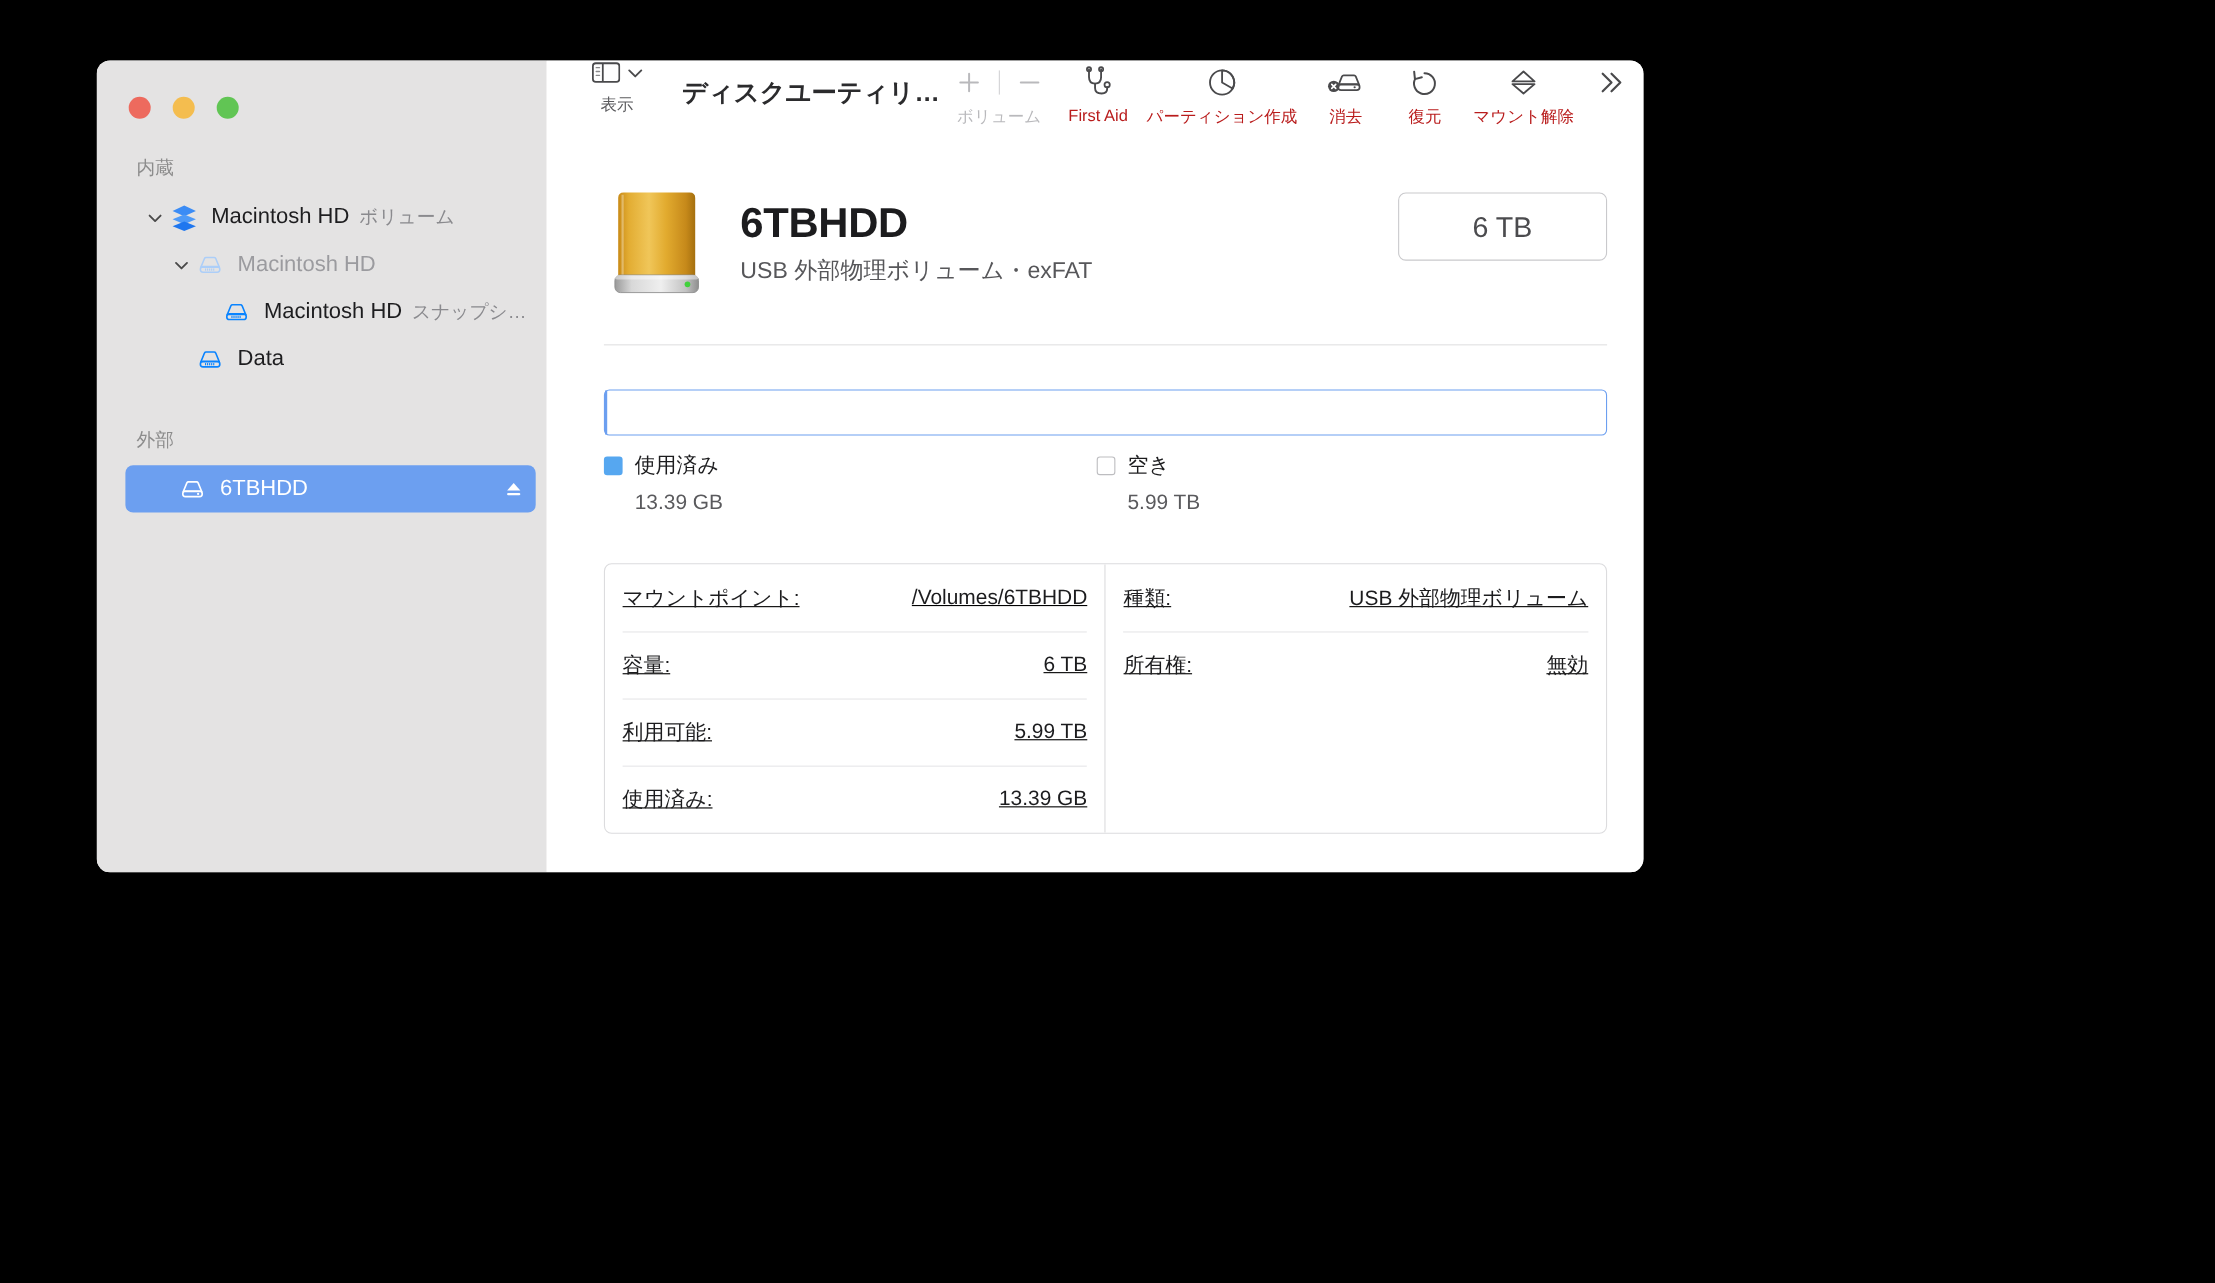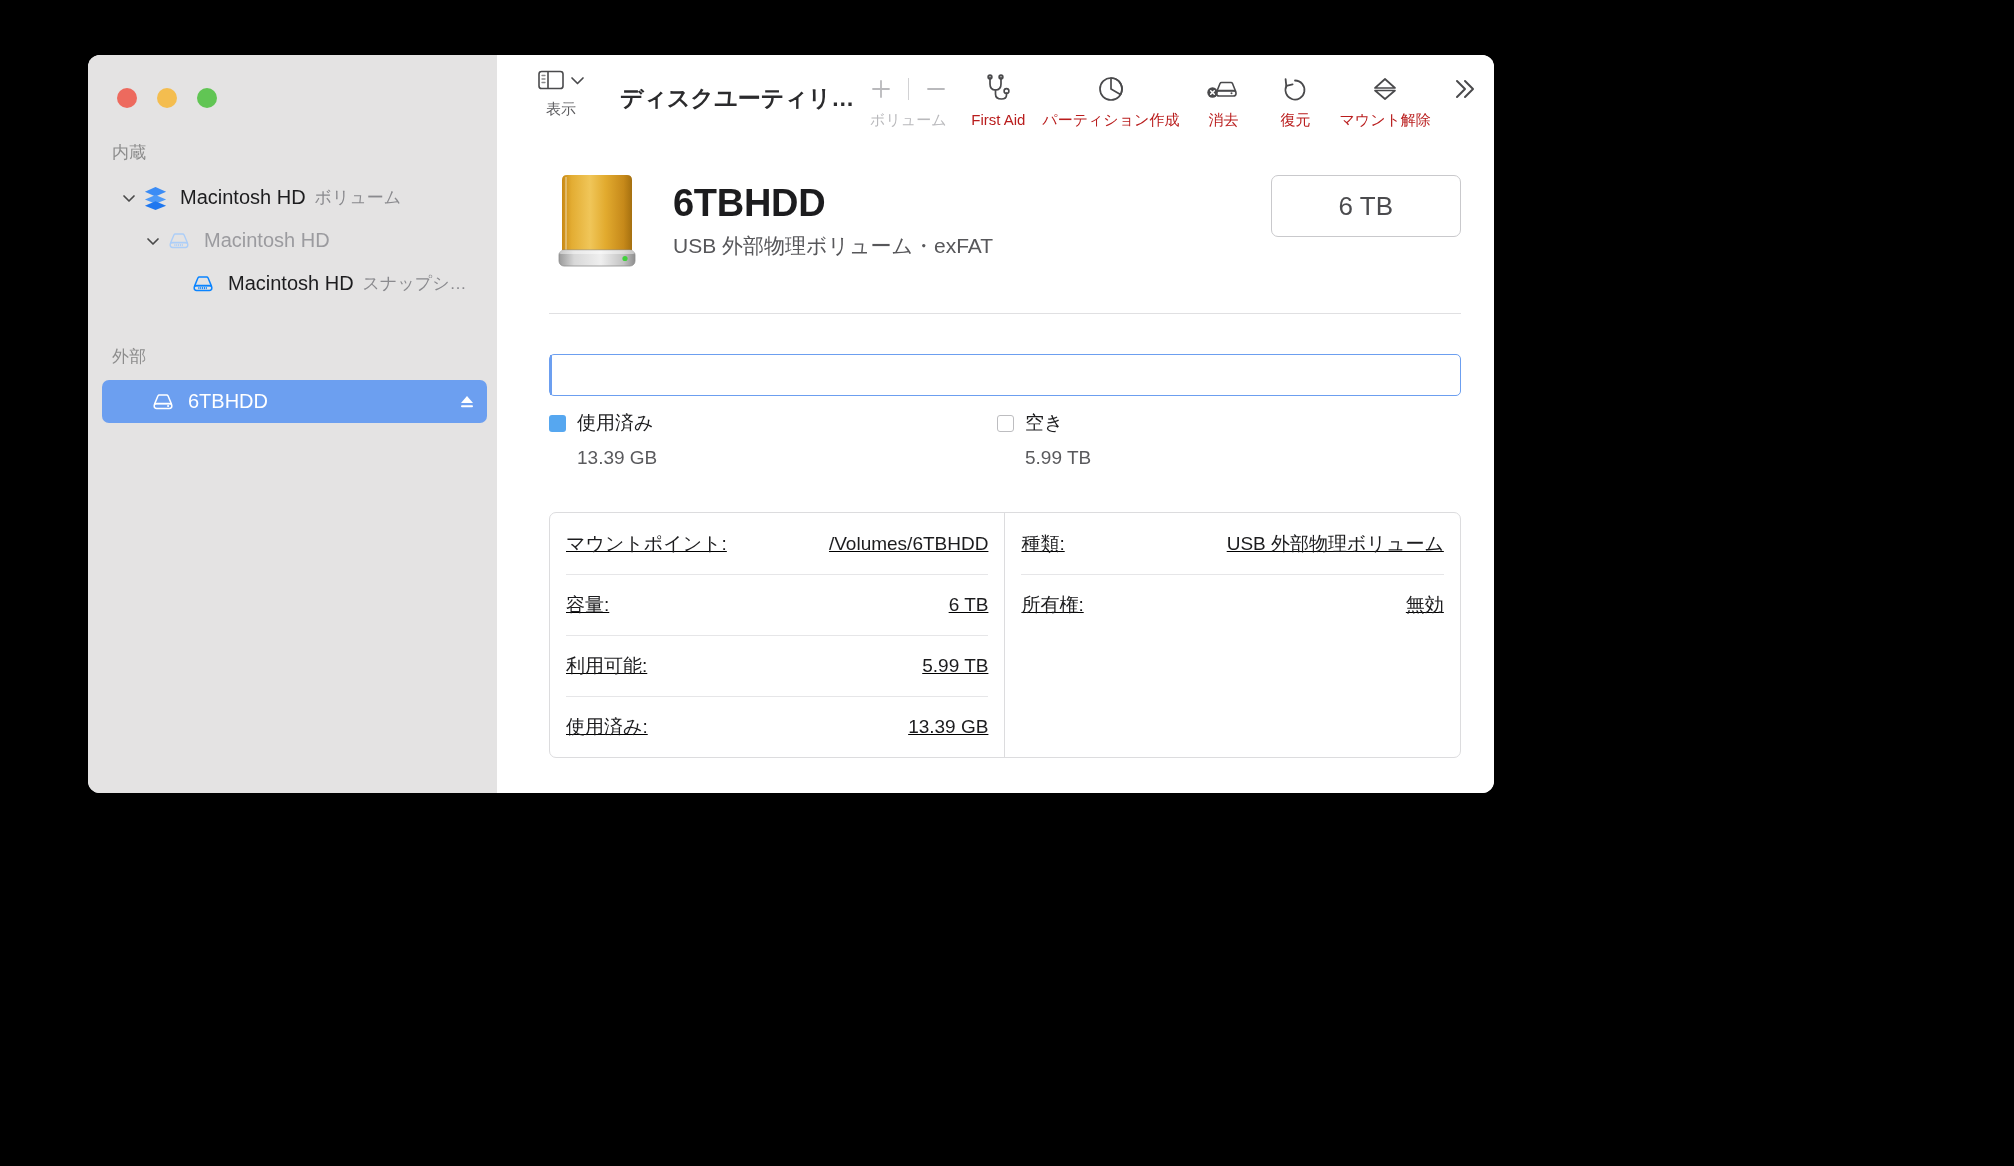--- a/index.html
+++ b/index.html
@@ -99,21 +99,20 @@
   .main {
     flex: 1;
     background: #ffffff;
     position: relative;
   }
 
   .toolbar {
     height: 92px;
     display: flex;
     align-items: flex-start;
-    padding-top: 14px;
   }
   .tb-left {
     display: flex;
     flex-direction: column;
     align-items: center;
     margin-left: 33px;
     width: 62px;
   }
   .tb-sidebar-btn {
     display: flex; align-items: center; gap: 6px;
@@ -250,21 +249,21 @@
 
 <div class="window">
 
   <div class="sidebar">
     <div class="traffic">
       <div class="light red"></div>
       <div class="light yellow"></div>
       <div class="light green"></div>
     </div>
 
-    <div style="position:absolute; left:0; top:86px; right:0;">
+    <div style="position:absolute; left:12px; top:86px; right:0;">
 
       <div class="section-header">内蔵</div>
 
       <div class="sb-group" style="margin-top:12px;padding-left:16px;">
 
         <div class="row ind0">
           <div class="twisty">
             <svg viewBox="0 0 14 14">
                 <path d="M2 5 L7 10 L12 5" fill="none" stroke="#4a4a4a" stroke-width="1.7" stroke-linecap="round" stroke-linejoin="round"></path>
               </svg>
@@ -313,20 +312,36 @@
                 <rect x="13" y="17.3" width="1.1" height="2.2"></rect>
                   <rect x="15" y="17.3" width="1.1" height="2.2"></rect>
                 <rect x="17" y="17.3" width="1.1" height="2.2"></rect>
               </g>
             </svg>
           </div>
           <div class="label">Macintosh HD</div>
           <div class="sublabel">スナップシ…</div>
         </div>
 
+        <div class="row ind2b">
+          <div class="ico">
+            <svg width="26" height="26" viewBox="0 0 28 28">
+              <path d="M5 16 L8.5 7.5 Q9 6.5 10 6.5 L18 6.5 Q19 6.5 19.5 7.5 L23 16 Z" fill="none" stroke="#0a84ff" stroke-width="1.6" stroke-linejoin="round"></path>
+              <rect x="4.5" y="15.5" width="19" height="5.5" rx="2.6" fill="none" stroke="#0a84ff" stroke-width="1.6"></rect>
+              <g fill="#0a84ff">
+                <rect x="9" y="17.3" width="1.1" height="2.2"></rect>
+                  <rect x="11" y="17.3" width="1.1" height="2.2"></rect>
+                <rect x="13" y="17.3" width="1.1" height="2.2"></rect>
+                  <rect x="15" y="17.3" width="1.1" height="2.2"></rect>
+                <rect x="17" y="17.3" width="1.1" height="2.2"></rect>
+              </g>
+            </svg>
+          </div>
+          <div class="label">Data</div>
+        </div>
       </div>
 
       <div class="section-header" style="margin-top:40px;">外部</div>
 
       <div class="sb-group" style="margin-top:12px;">
         <div class="row ind2b selected">
           <div class="ico">
             <svg width="26" height="26" viewBox="0 0 28 28">
               <path d="M5 16 L8.5 7.5 Q9 6.5 10 6.5 L18 6.5 Q19 6.5 19.5 7.5 L23 16 Z" fill="none" stroke="#ffffff" stroke-width="1.6" stroke-linejoin="round"></path>
               <rect x="4.5" y="15.5" width="19" height="5.5" rx="2.6" fill="none" stroke="#ffffff" stroke-width="1.6"></rect>

